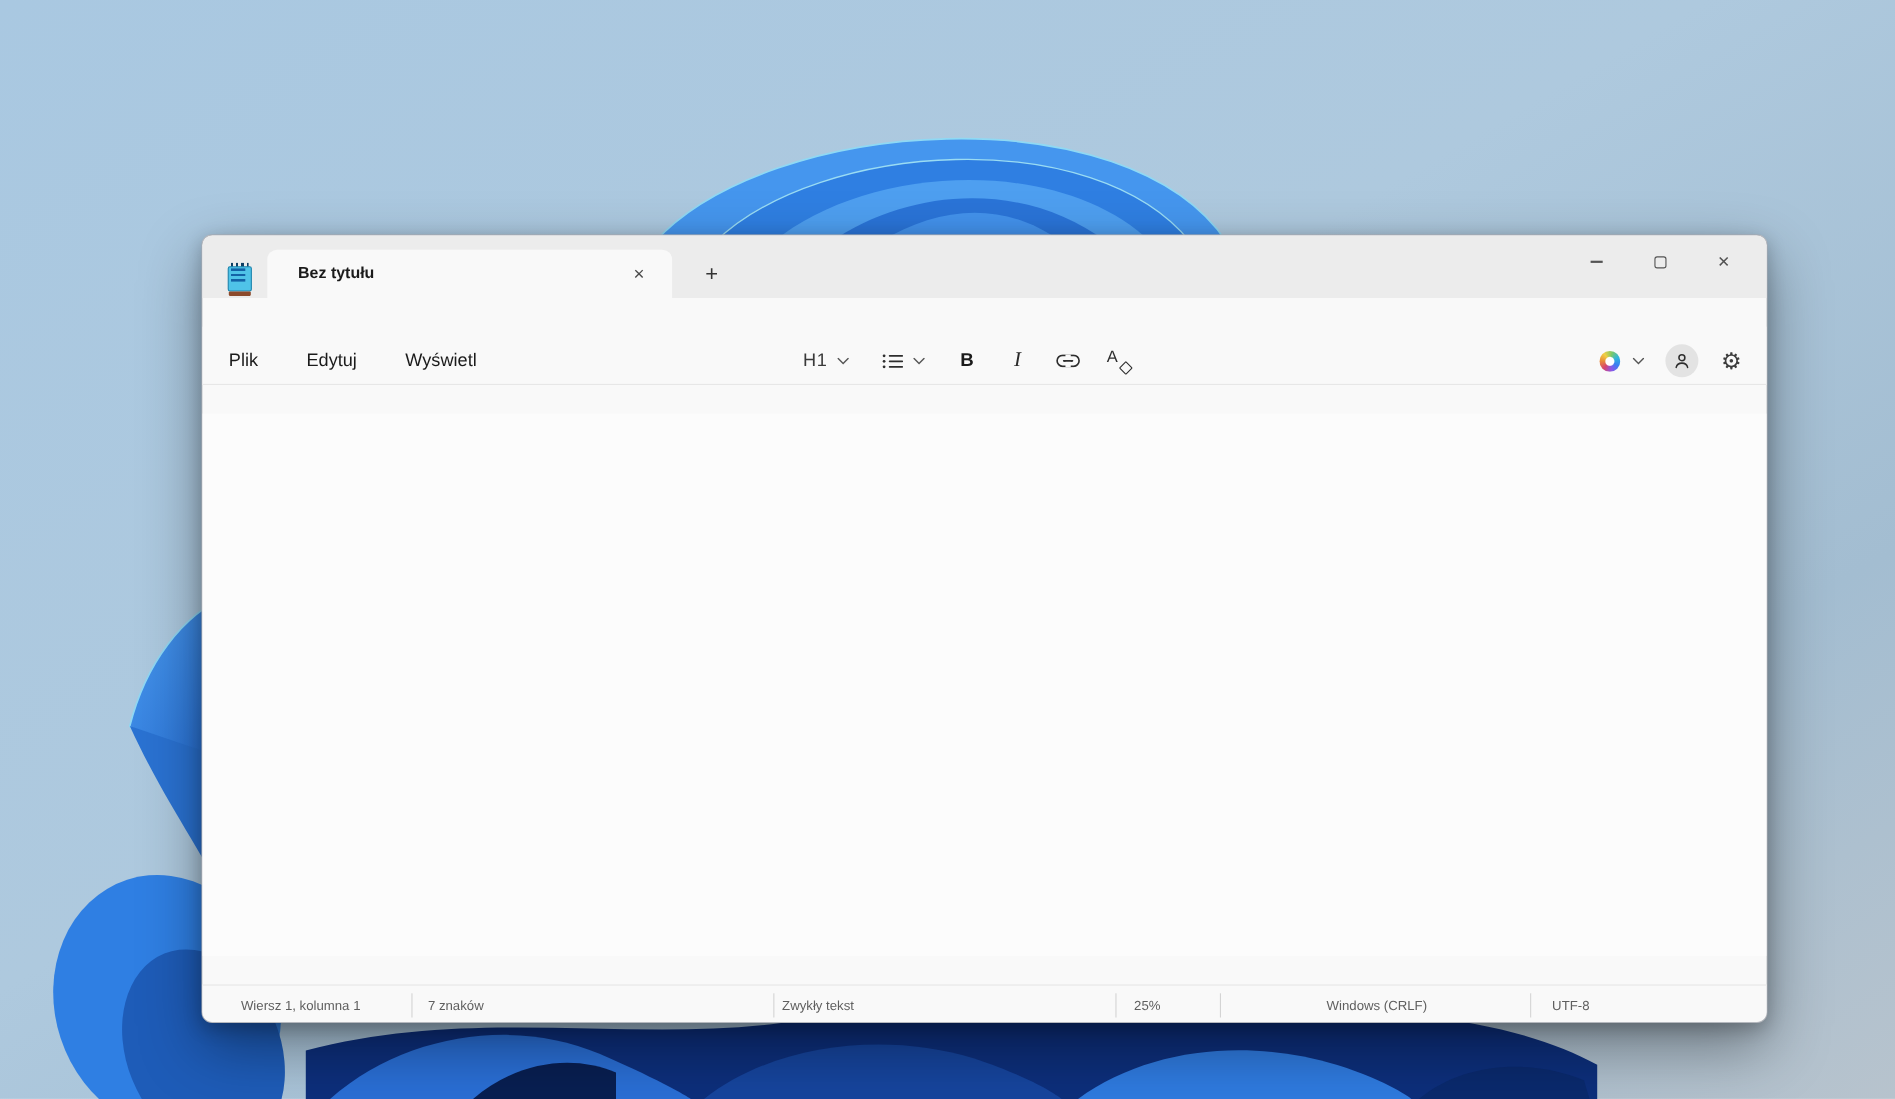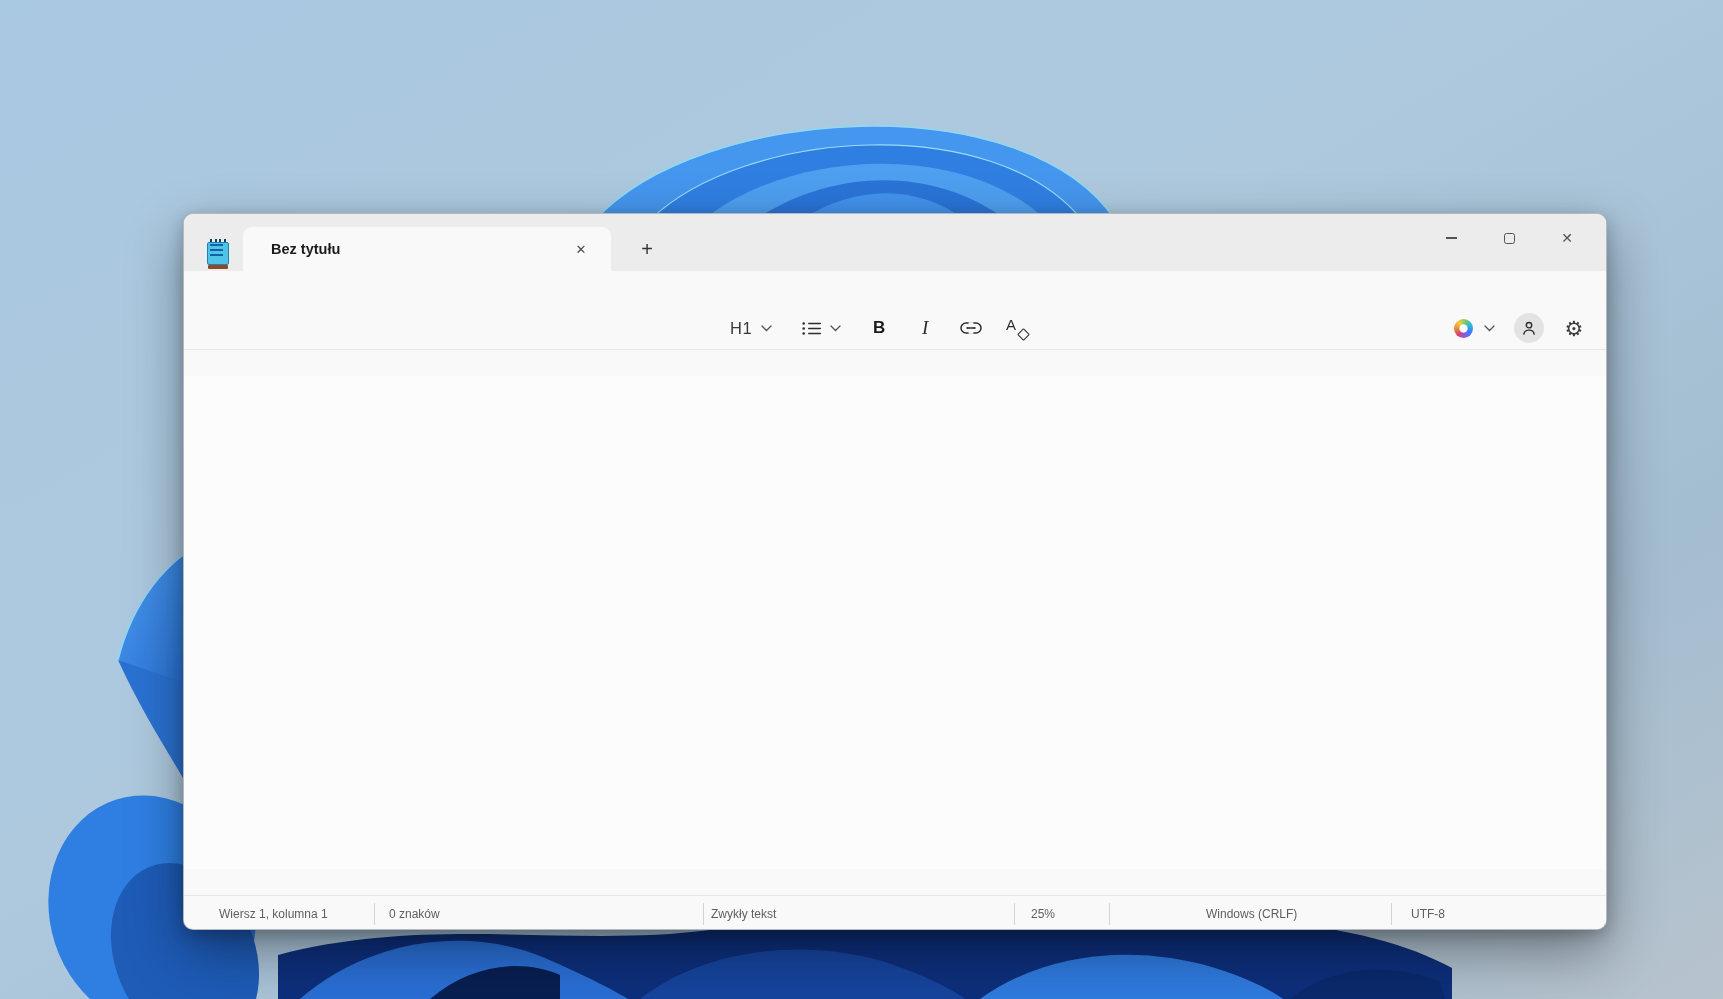--- a/index.html
+++ b/index.html
@@ -181,20 +181,25 @@
         <button class="cap-btn">
             <span class="glyph-max"></span>
           </button>
         <button class="cap-btn">
             <span class="glyph-close">✕</span>
           </button>
       </div>
     </div>
 
     <div class="toolbar">
+      <div class="menus">
+        <button class="menu-item">Plik</button>
+        <button class="menu-item">Edytuj</button>
+        <button class="menu-item">Wyświetl</button>
+      </div>
 
       <div class="format-group">
         <button class="fmt-btn fmt-drop">
           <span class="h1-label">H1</span>
           <svg class="chev" width="11" height="7" viewBox="0 0 11 7">
               <path d="M1 1 L5.5 5.5 L10 1" fill="none" stroke="#555" stroke-width="1.3" stroke-linecap="round"></path>
             </svg>
         </button>
 
         <button class="fmt-btn fmt-drop">
@@ -253,21 +258,21 @@
           <span>⚙</span>
         </button>
       </div>
     </div>
 
     <div class="editor"></div>
 
     <div class="statusbar">
       <span class="sb-item sb-pos">Wiersz 1, kolumna 1</span>
       <span class="sb-div sb-d1"></span>
-      <span class="sb-item sb-chars">0 znaków</span>
+      <span class="sb-item sb-chars">7 znaków</span>
       <span class="sb-div sb-d2"></span>
       <span class="sb-item sb-mode">Zwykły tekst</span>
       <span class="sb-div sb-d3"></span>
       <span class="sb-item sb-zoom">25%</span>
       <span class="sb-div sb-d4"></span>
       <span class="sb-item sb-eol">Windows (CRLF)</span>
       <span class="sb-div sb-d5"></span>
       <span class="sb-item sb-enc">UTF-8</span>
     </div>
 

